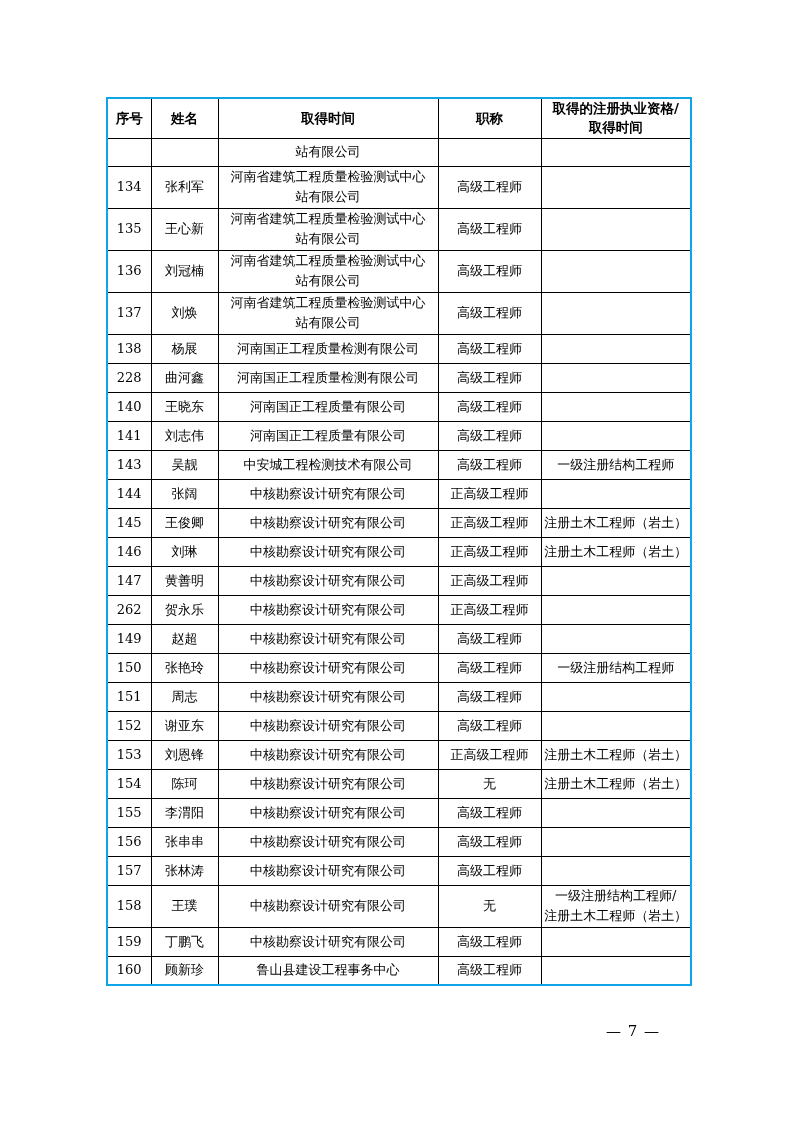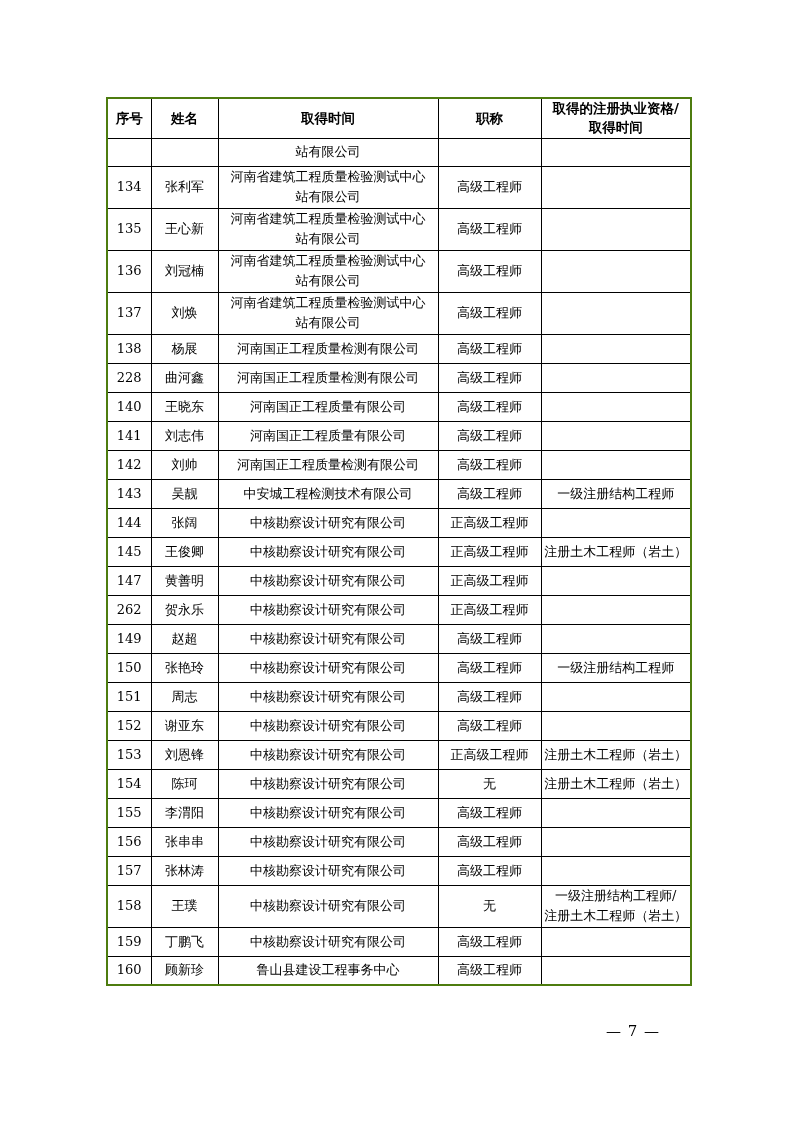--- a/index.html
+++ b/index.html
@@ -14,21 +14,21 @@
     width: 800px; height: 1131px;
     background: #ffffff;
     overflow: hidden;
   }
   table.reg {
     position: absolute;
     left: 106px; top: 97px;
     width: 584px;
     border-collapse: collapse;
     table-layout: fixed;
-    border: 2px solid #4d7c0f;
+    border: 2px solid #0ea5e9;
   }
   table.reg th, table.reg td {
     border: 1px solid #000;
     text-align: center;
     vertical-align: middle;
     white-space: pre-line;
     padding: 0 2px;
     font-size: 13px;
     line-height: 20px;
     overflow: hidden;
@@ -134,43 +134,43 @@
           <td></td>
         </tr>
         <tr class="">
           <td>141</td>
           <td>刘志伟</td>
           <td>河南国正工程质量有限公司</td>
           <td>高级工程师</td>
           <td></td>
         </tr>
         <tr class="">
-          <td>142</td>
-          <td>刘帅</td>
-          <td>河南国正工程质量检测有限公司</td>
-          <td>高级工程师</td>
-          <td></td>
-        </tr>
-        <tr class="">
           <td>143</td>
           <td>吴靓</td>
           <td>中安城工程检测技术有限公司</td>
           <td>高级工程师</td>
           <td>一级注册结构工程师</td>
         </tr>
         <tr class="">
           <td>144</td>
           <td>张阔</td>
           <td>中核勘察设计研究有限公司</td>
           <td>正高级工程师</td>
           <td></td>
         </tr>
         <tr class="">
           <td>145</td>
           <td>王俊卿</td>
+          <td>中核勘察设计研究有限公司</td>
+          <td>正高级工程师</td>
+          <td>注册土木工程师（岩土）</td>
+        </tr>
+        <tr class="">
+          <td>146</td>
+          <td>刘琳</td>
           <td>中核勘察设计研究有限公司</td>
           <td>正高级工程师</td>
           <td>注册土木工程师（岩土）</td>
         </tr>
         <tr class="">
           <td>147</td>
           <td>黄善明</td>
           <td>中核勘察设计研究有限公司</td>
           <td>正高级工程师</td>
           <td></td>

